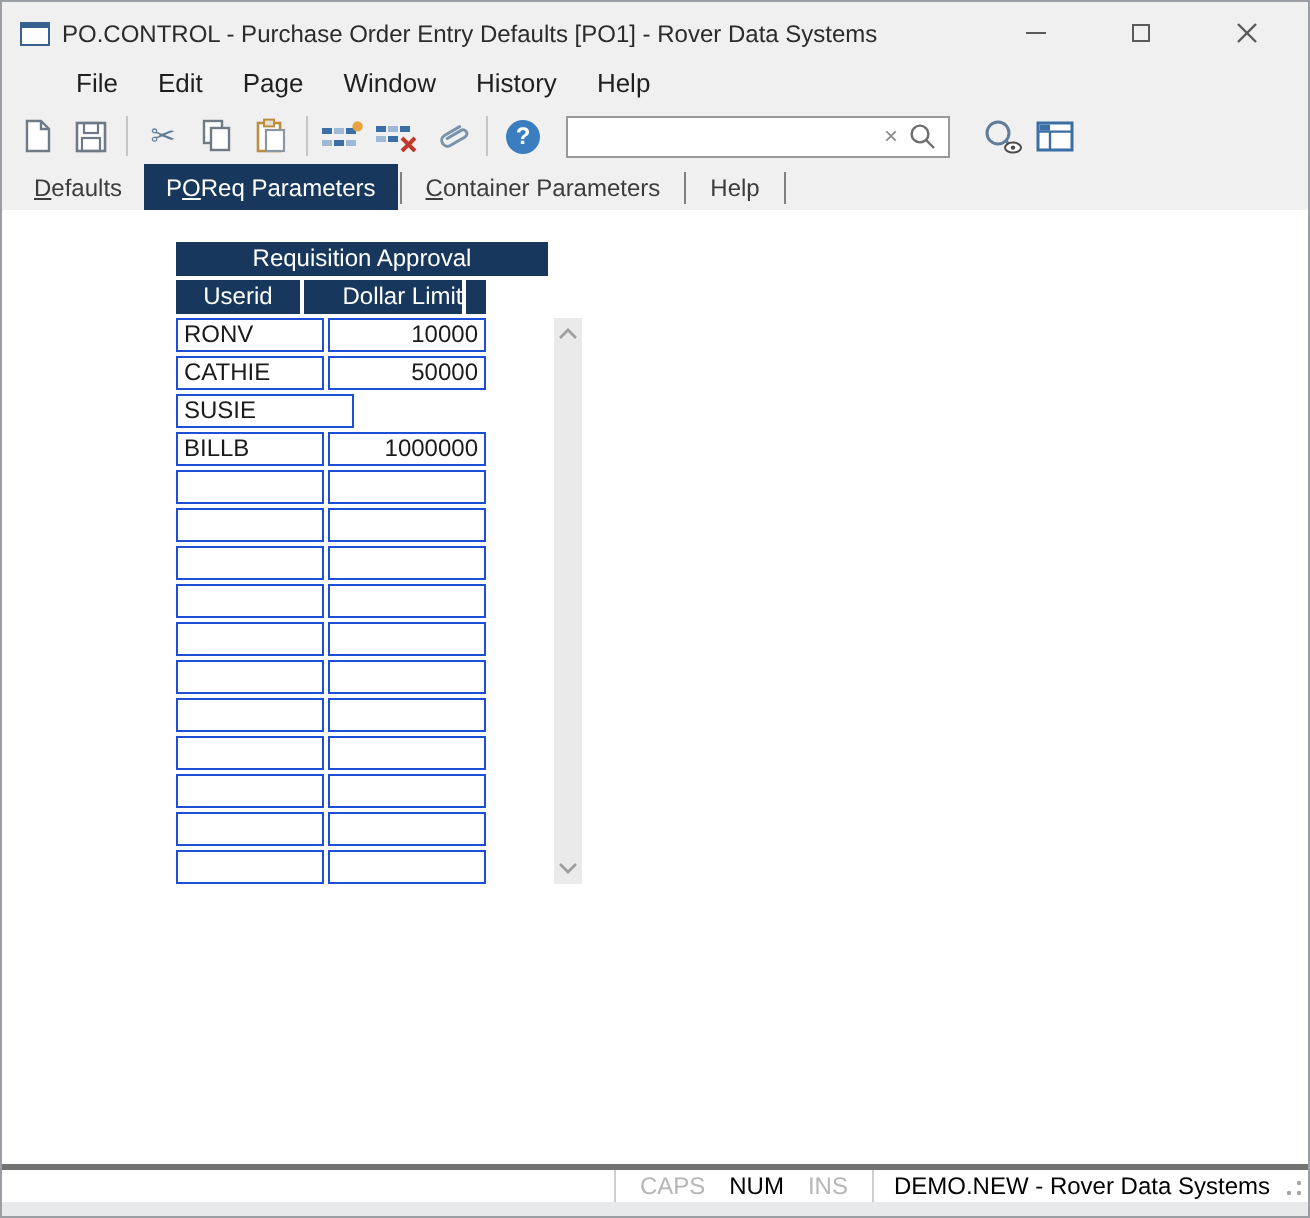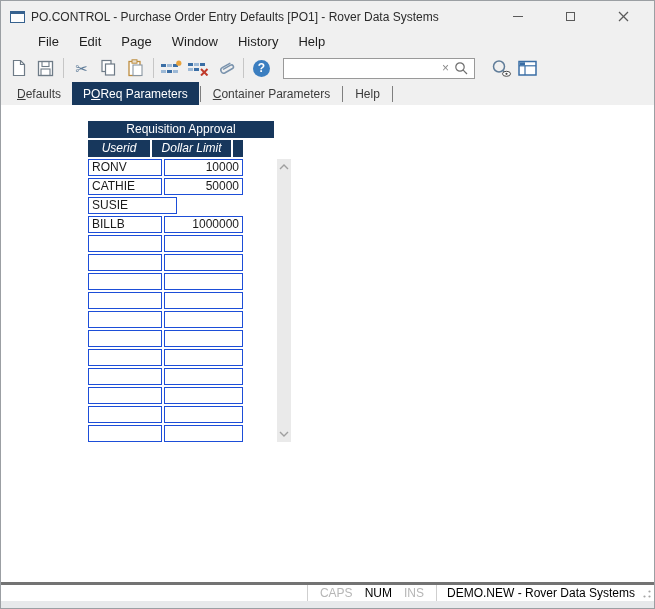--- a/index.html
+++ b/index.html
@@ -36,23 +36,23 @@
   .tabbar { height:23px; display:flex; align-items:stretch; padding-left:5px; flex:0 0 auto; }
   .tab { font-size:12px; color:#3c3c3c; padding:0 11px; display:flex; align-items:center; white-space:nowrap; }
   .tab.active { background:#17375c; color:#fff; }
   .mn { text-decoration:underline; }
   .tab-sep { width:1px; height:16px; background:#7f7f7f; align-self:center; margin:0 1px; }
   
   .content { flex:1 1 auto; background:#fff; position:relative; }
   .po-table { position:absolute; left:39px; top:16px; width:203px;padding-left:48px; }
   .tbl-title { width:186px; height:17px; background:#17375c; color:#fff; font-size:12px; line-height:17px; text-align:center; margin-bottom:2px; }
   .thead-row { display:flex; gap:2px; margin-bottom:2px; }
-  .th-cell { background:#17375c; color:#fff; font-size:12px; height:17px; line-height:17px; text-align:center;font-style:italic; }
+  .th-cell { background:#17375c; color:#fff; font-size:12px; height:17px; line-height:17px; text-align:center; }
   .th-userid { width:89px; }
-  .th-dollar { width:114px; }
+  .th-dollar { width:114px;text-align:right; }
   .th-scroll { width:14px; }
   .tbl-body { position:relative; }
   .trow { display:flex; gap:2px; margin-bottom:2px; }
   .tcell { border:1px solid #1d4ed8; height:17px; background:#fff; font-size:12px; line-height:15px; padding:0 3px; color:#1a1a1a; }
   .c-userid { width:89px; }
   .c-dollar { width:95px; text-align:right; }
   .vscroll { position:absolute; left:189px; top:0; width:14px; height:283px; background:#eaeaea; }
   .vs-arrow { position:absolute; left:2px; width:10px; height:6px; }
   .vs-up { top:5px; } .vs-down { bottom:5px; }
   

